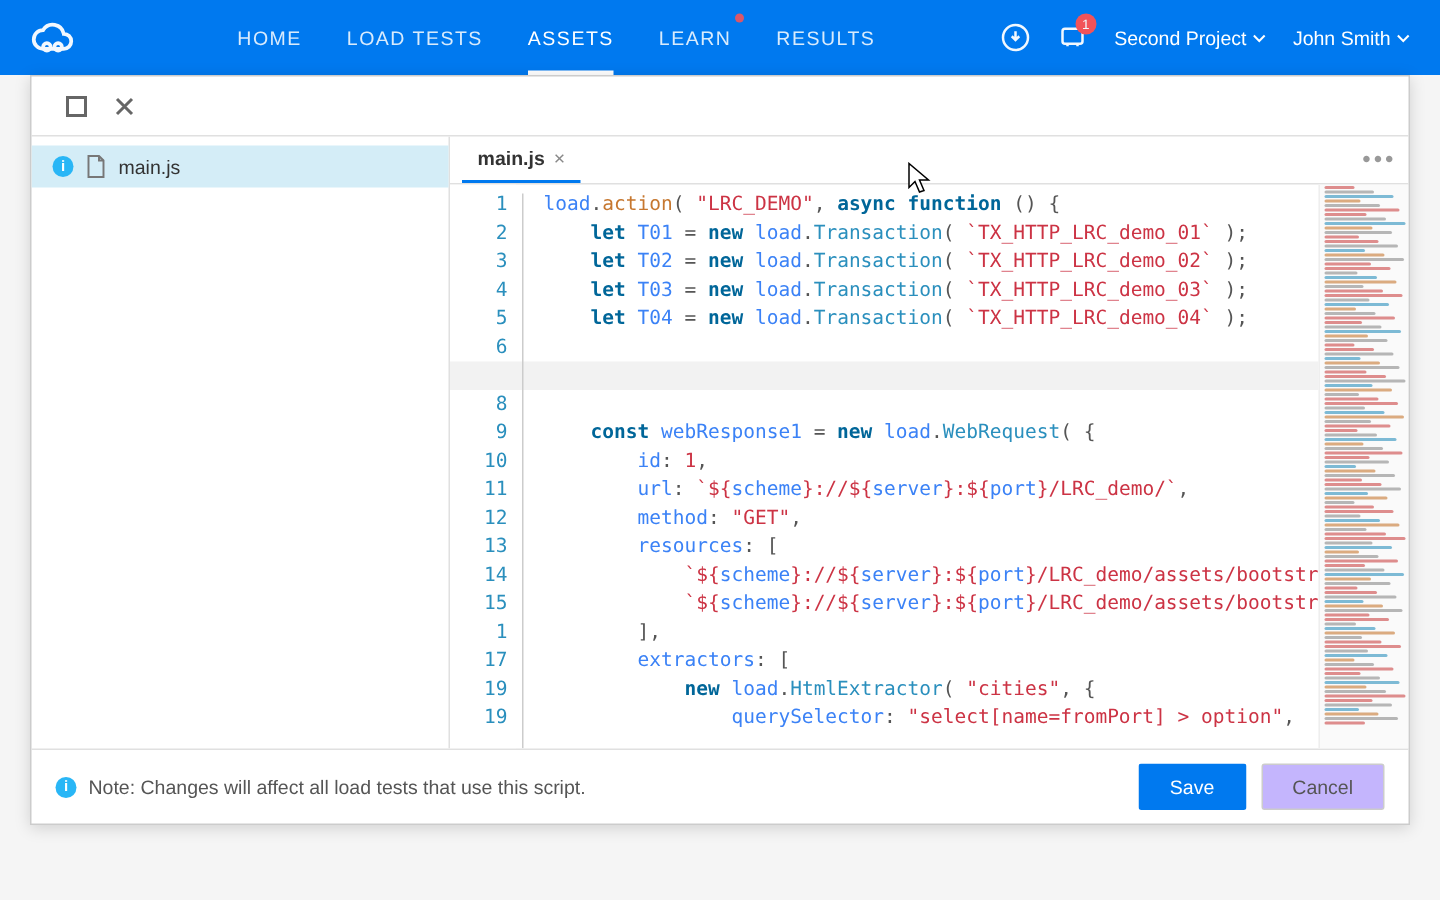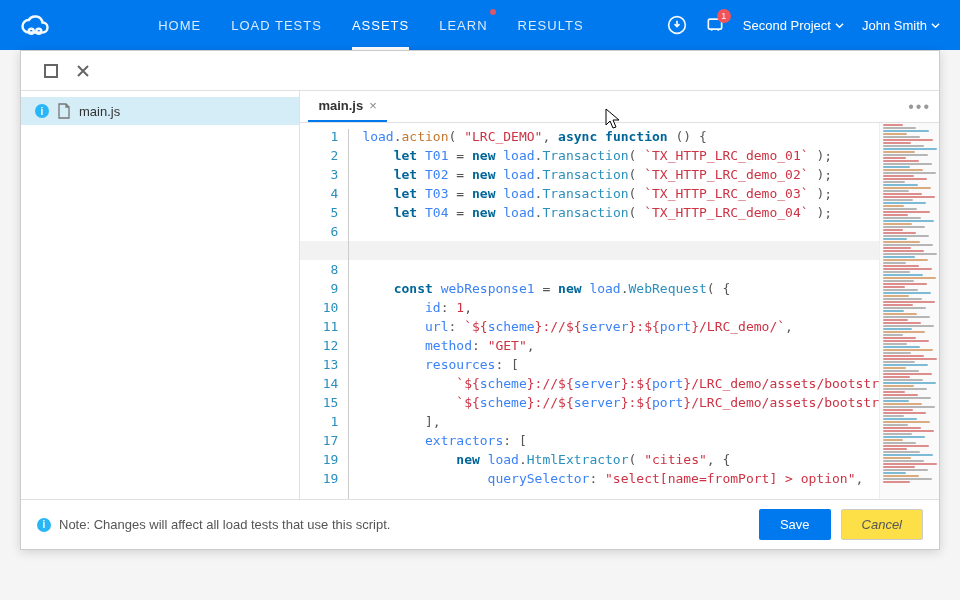--- a/index.html
+++ b/index.html
@@ -64,21 +64,21 @@
 .minimap { width: 60px; background: #fafafa; border-left: 1px solid #eee; position: relative; overflow: hidden; }
 .mm-line { height: 2px; margin: 1px 3px; border-radius: 1px; }
 
 .cursor-img { position: absolute; top: 108px; left: 605px; z-index: 50; pointer-events: none; }
 
 
 .dialog-footer { height: 50px; border-top: 1px solid #e0e0e0; display: flex; align-items: center; padding: 0 16px; gap: 10px; }
 .footer-note { display: flex; align-items: center; gap: 8px; color: #555; font-size: 13px; flex: 1; }
 .btn { padding: 7px 20px; font-size: 13px; border-radius: 2px; cursor: pointer; border: 1px solid transparent; }
 .btn-primary { background: #0079ef; color: #fff; }
-.btn-default { background: #fde047; color: #555; border-color: #ccc; font-style: italic; }
+.btn-default { background: #c4b5fd; color: #555; border-color: #ccc; }
 
 svg { display: block; }
 </style>
 </head>
 <body>
 
 <div class="topnav">
   <span class="logo">
     <svg viewBox="0 0 24 24" width="30" height="30" fill="none" stroke="#fff" stroke-width="2">
         <path d="M18 10a4 4 0 0 1 0 8H7a5 5 0 0 1 0-10 6 6 0 0 1 11 2z"></path>

